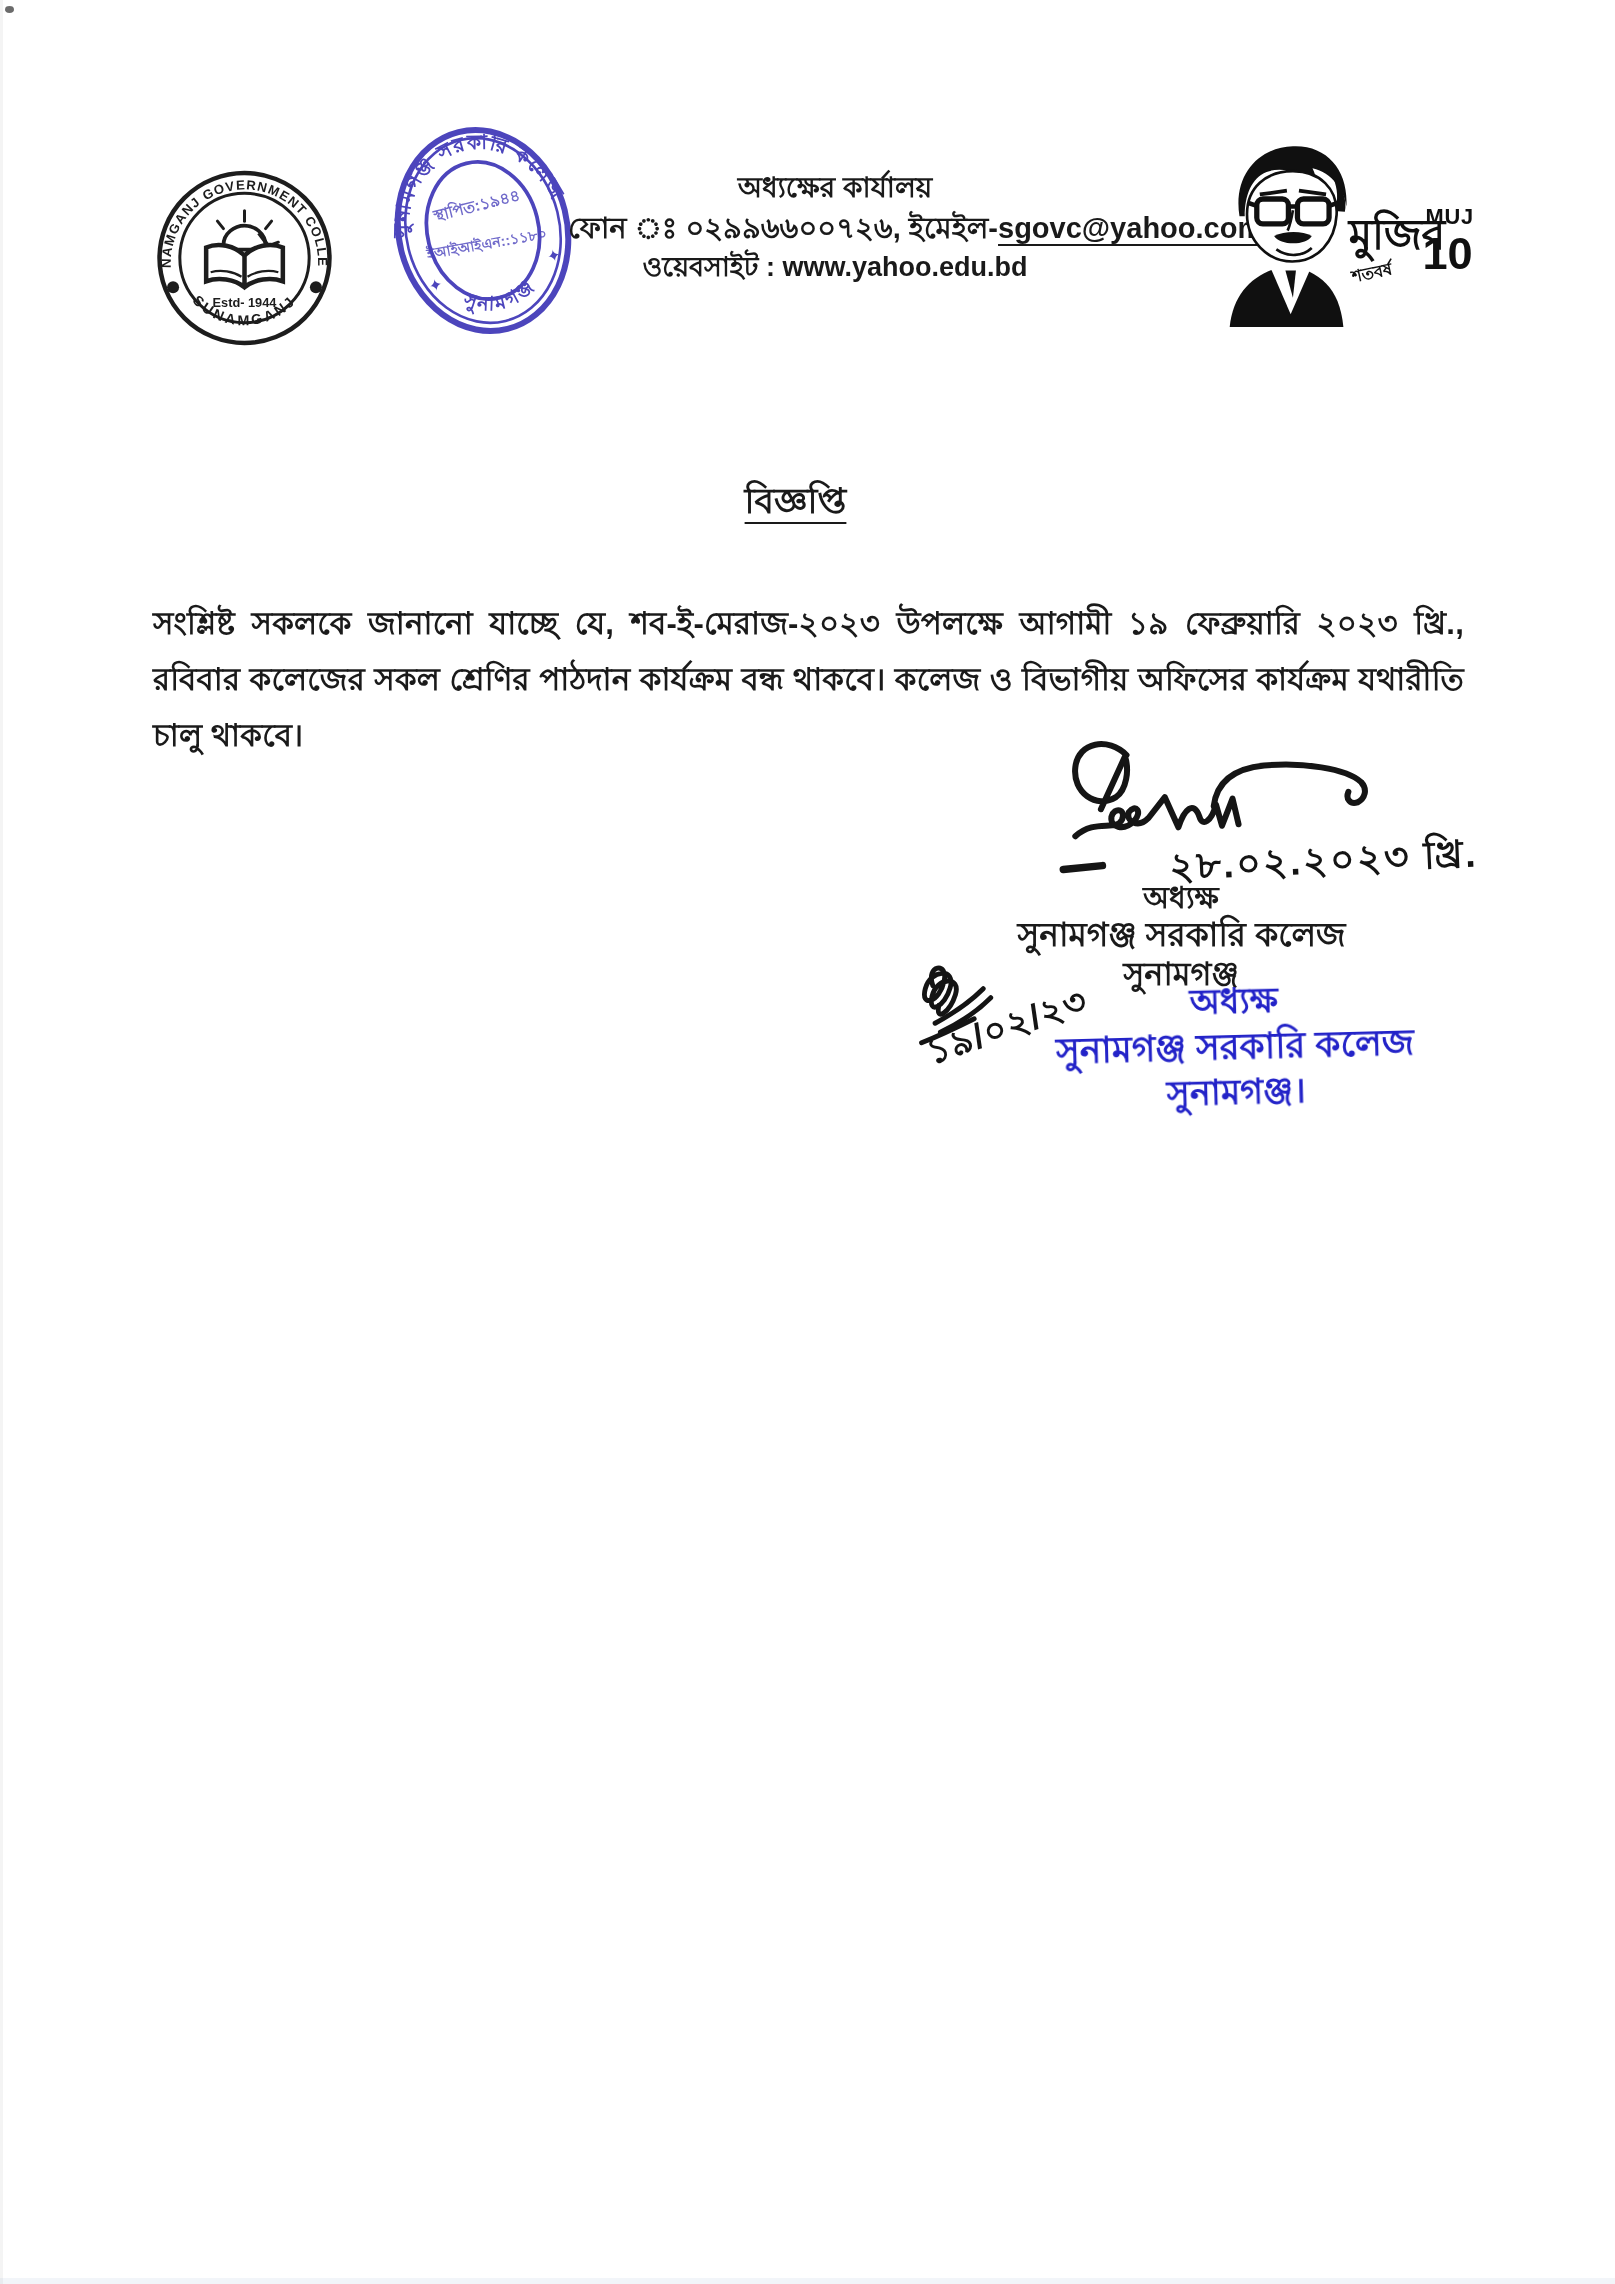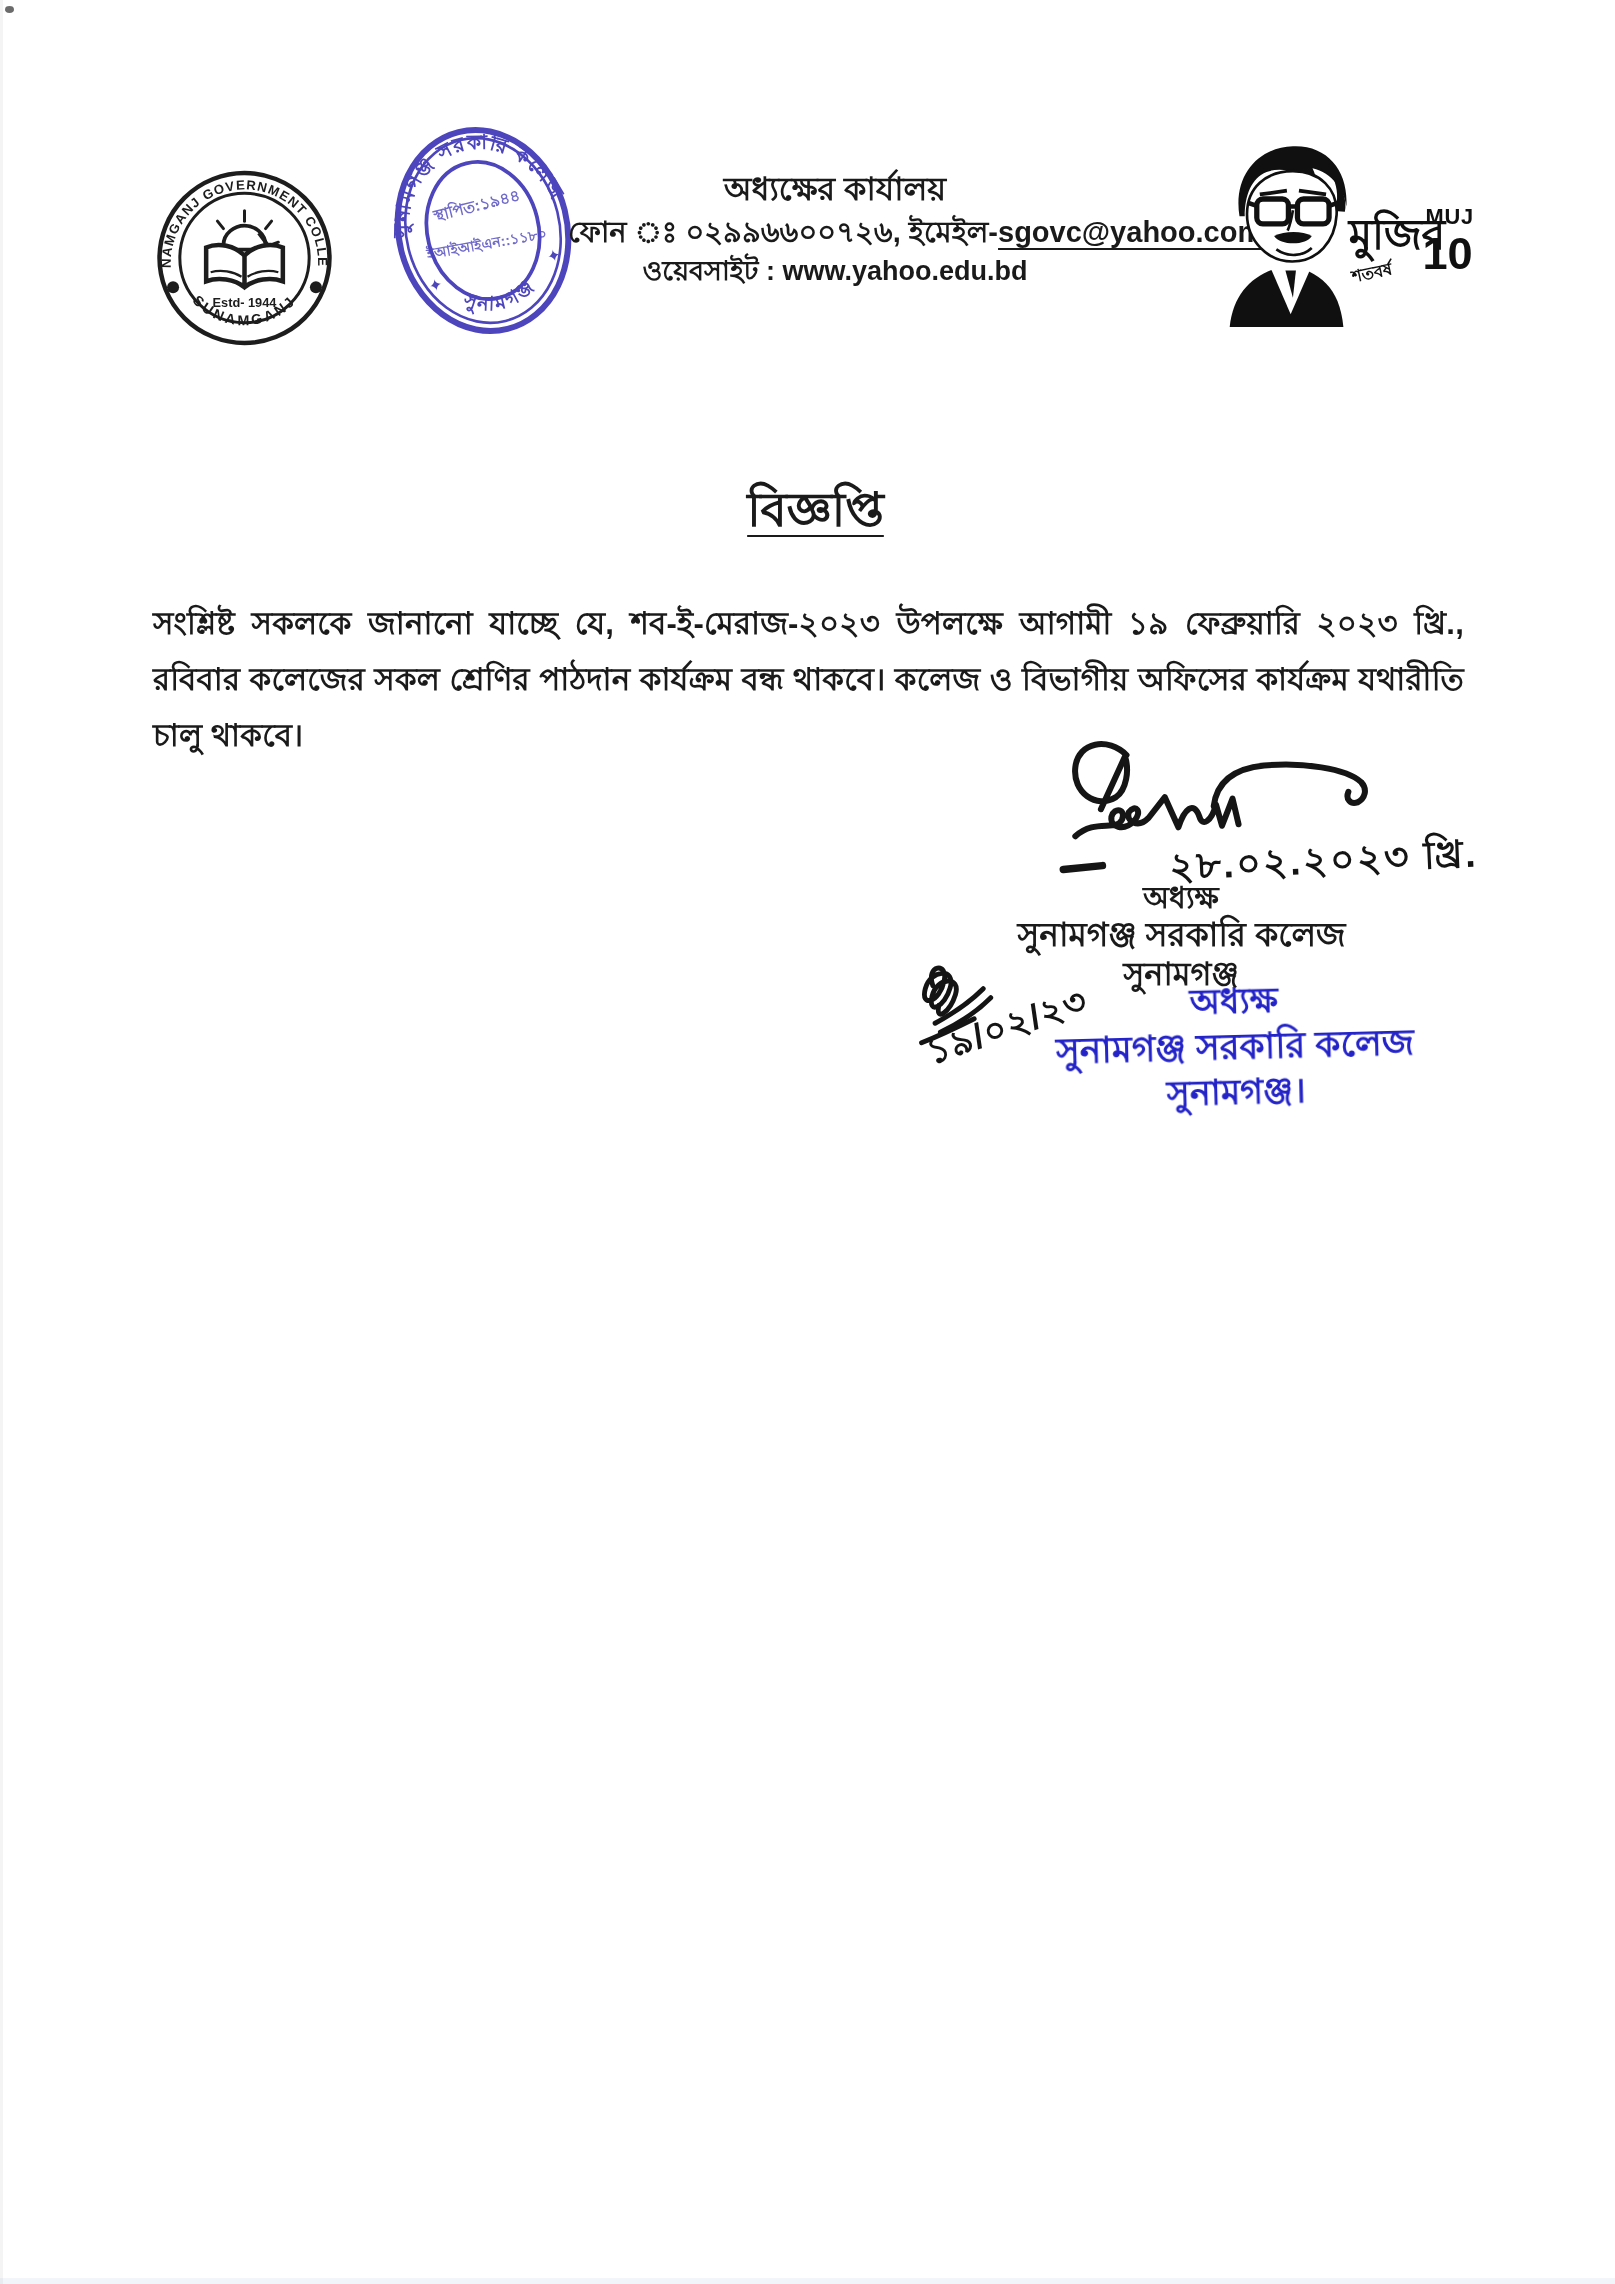--- a/index.html
+++ b/index.html
@@ -11,39 +11,39 @@
     font-family:"Liberation Sans","DejaVu Sans",sans-serif;
     color:#1a1a1a;
   }
   .abs{position:absolute;}
   
   .letterhead-text{
     left:568px;top:161px;width:534px;
     text-align:center;line-height:1.12;
   }
   .lh1{font-size:38px;font-weight:800;letter-spacing:0.8px;}
-  .lh2{font-size:32px;font-weight:800;margin-top:10.5px;}
+  .lh2{font-size:28px;font-weight:800;margin-top:10.5px;}
   .lh3{font-size:34px;font-weight:800;margin-top:9px;}
   .lh4{font-size:29px;font-weight:700;margin-top:9px;white-space:nowrap;}
   .lh5{font-size:27px;font-weight:700;margin-top:7.5px;}
   .email-underline{
     text-decoration:underline;
     text-decoration-thickness:2.3px;
     text-underline-offset:6px;
     font-weight:700;
   }
   .latin-bold{font-weight:700;}
   
   .date-line{
     left:1031px;top:400px;width:435px;
     font-size:32px;font-weight:700;text-align:right;white-space:nowrap;
   }
   .notice-title{
-    left:161px;top:474px;width:1309px;text-align:center;
-    font-size:47px;font-weight:800;
+    left:141px;top:474px;width:1309px;text-align:center;
+    font-size:35px;font-weight:800;
   }
   .notice-title span{
     text-decoration:underline;
     text-decoration-thickness:2.3px;
     text-underline-offset:9px;
   }
   .notice-body{
     left:153px;top:596px;width:1311px;
     font-size:31px;font-weight:600;
     line-height:56px;

